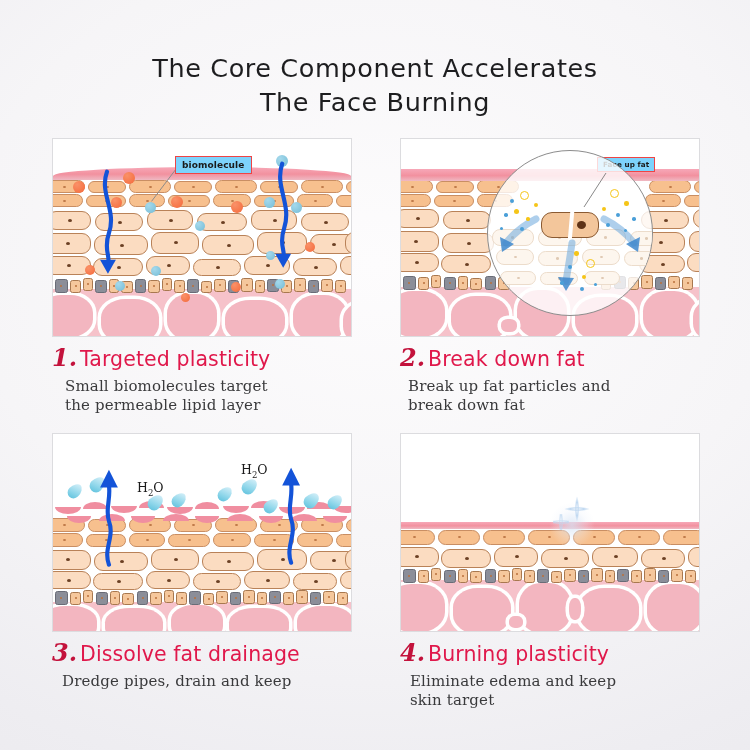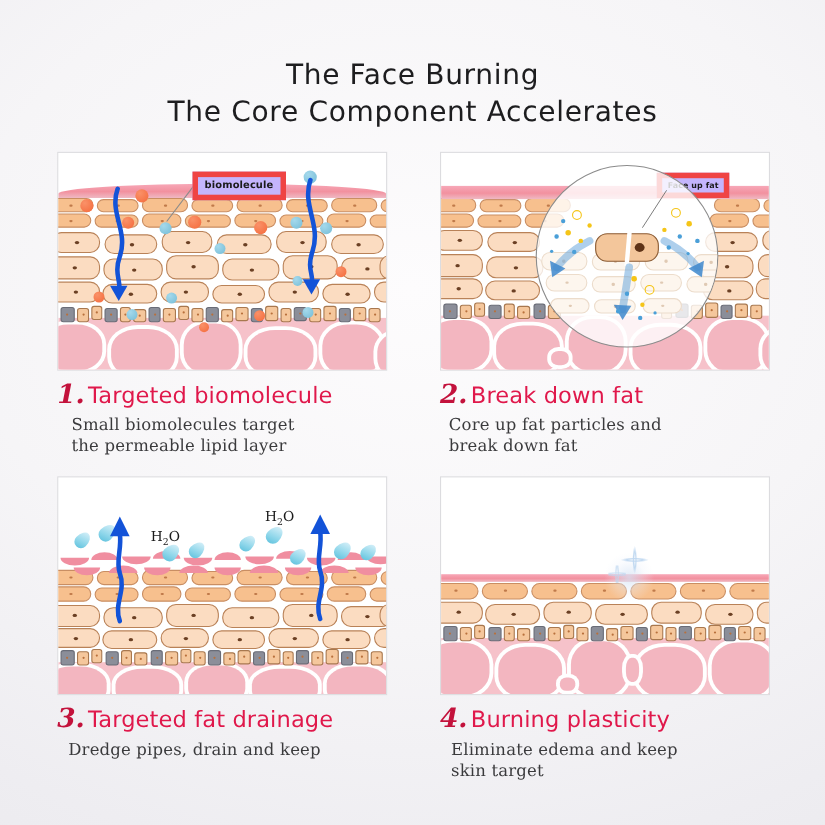--- a/index.html
+++ b/index.html
@@ -162,22 +162,22 @@
   }
   .mol.orange { background: radial-gradient(circle at 34% 30%, #fa9168, #f4693a); }
   .mol.blue   { background: radial-gradient(circle at 34% 30%, #a5d9ec, #74bcd6); }
 
   
   .arrow-svg { position: absolute; left: 0; top: 0; width: 100%; height: 100%; overflow: visible; }
 
   
   .lbl {
     position: absolute;
-    background: #c4b5fd;
-    border: 5px solid #ef4444;
+    background: #7dd3fc;
+    border: 1px solid #ef4444;
     font-family: "DejaVu Sans", sans-serif;
     font-weight: 700;
     color: #1a1a1a;
     white-space: nowrap;
     line-height: 1;
   }
   .lbl-biomolecule {
     left: 122px; top: 17px;
     padding: 3.5px 6px;
     font-size: 9px;
@@ -273,22 +273,22 @@
   .sparkle-glow {
     position: absolute;
     border-radius: 50%;
     background: radial-gradient(circle, rgba(214,228,245,0.75) 0%, rgba(235,240,250,0.25) 45%, rgba(255,255,255,0) 70%);
   }
 </style>
 </head>
 <body>
 
 <div class="title-block">
+  <div class="title-line">The Core Component Accelerates</div>
   <div class="title-line">The Face Burning</div>
-  <div class="title-line">The Core Component Accelerates</div>
 </div>
 
 <div class="grid">
 
   <div class="block block-1">
     <div class="figure">
 
       <div class="fat" style="top:150px;height:49px;">
         <div class="lobule" style="left:-14px;top:6px;width:54px;height:42px;"></div>
         <div class="lobule" style="left:48px;top:10px;width:58px;height:44px;"></div>
@@ -506,21 +506,21 @@
         <path d="M224,116 L232,130 L240,116 Z" fill="#1353d8"></path>
         <line x1="99" y1="63" x2="124" y2="30" stroke="#8a8a8a" stroke-width="1"></line>
       </svg>
 
       <div class="lbl lbl-biomolecule">biomolecule</div>
     </div>
 
     <div class="caption">
       <div class="cap-head">
         <span class="cap-num">1.</span>
-        <span class="cap-title">Targeted biomolecule</span>
+        <span class="cap-title">Targeted plasticity</span>
       </div>
       <div class="cap-body">Small biomolecules target
 the permeable lipid layer</div>
     </div>
   </div>
 
   <div class="block block-2">
     <div class="figure">
 
       <div class="fat" style="top:148px;height:51px;">
@@ -725,21 +725,21 @@
       </div>
 
       <div class="lbl lbl-breakfat">Face up fat</div>
     </div>
 
     <div class="caption">
       <div class="cap-head">
         <span class="cap-num">2.</span>
         <span class="cap-title">Break down fat</span>
       </div>
-      <div class="cap-body">Core up fat particles and
+      <div class="cap-body">Break up fat particles and
 break down fat</div>
     </div>
   </div>
 
   <div class="block block-3">
     <div class="figure">
 
       <div class="fat" style="top:168px;height:31px;">
         <div class="lobule" style="left:-12px;top:4px;width:56px;height:36px;"></div>
         <div class="lobule" style="left:52px;top:6px;width:58px;height:34px;"></div>
@@ -947,21 +947,21 @@
         <path d="M56,132 C50,116 62,104 56,88 C52,76 58,66 56,52" stroke="#1353d8" stroke-width="4.2" fill="none" stroke-linecap="round"></path>
         <path d="M47,54 L56,36 L65,54 Z" fill="#1353d8"></path>
         <path d="M240,130 C234,114 246,102 240,86 C236,74 242,64 240,50" stroke="#1353d8" stroke-width="4.2" fill="none" stroke-linecap="round"></path>
         <path d="M231,52 L240,34 L249,52 Z" fill="#1353d8"></path>
       </svg>
     </div>
 
     <div class="caption">
       <div class="cap-head">
         <span class="cap-num">3.</span>
-        <span class="cap-title">Targeted fat drainage</span>
+        <span class="cap-title">Dissolve fat drainage</span>
       </div>
       <div class="cap-body">Dredge pipes, drain and keep</div>
     </div>
   </div>
 
   <div class="block block-4">
     <div class="figure">
 
       <div class="fat" style="top:146px;height:53px;">
         <div class="lobule" style="left:-14px;top:4px;width:58px;height:48px;"></div>

